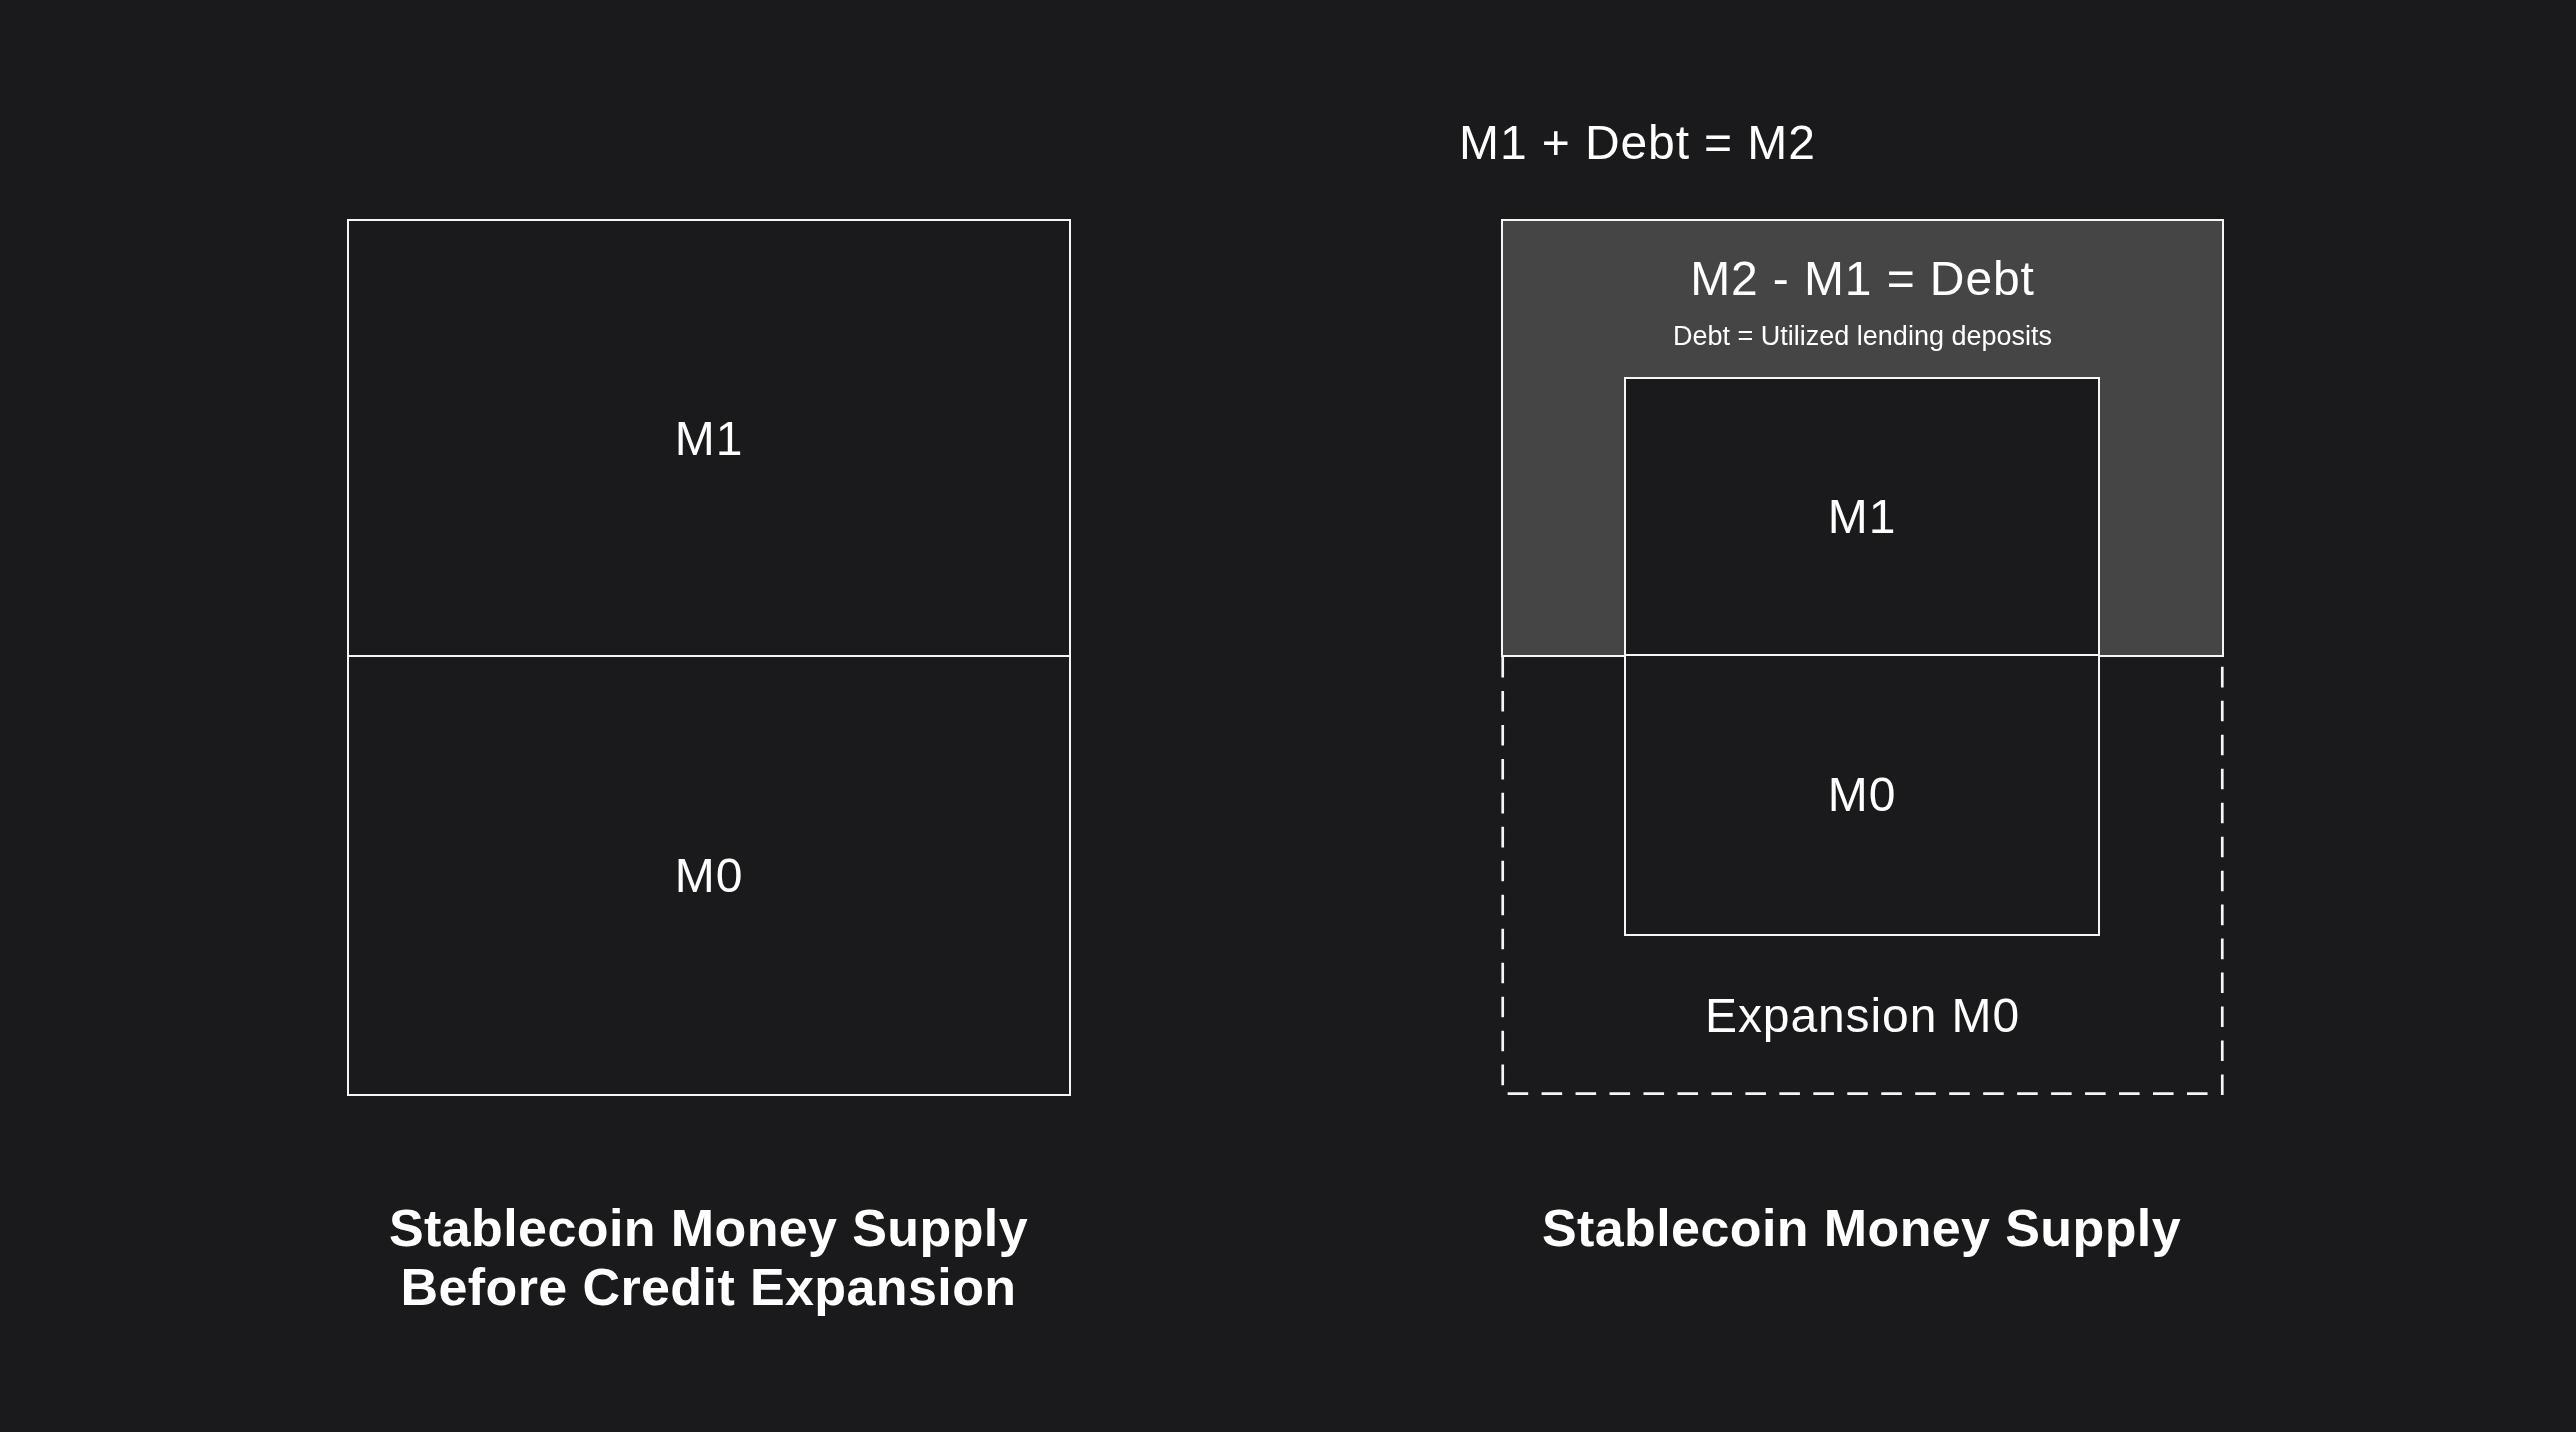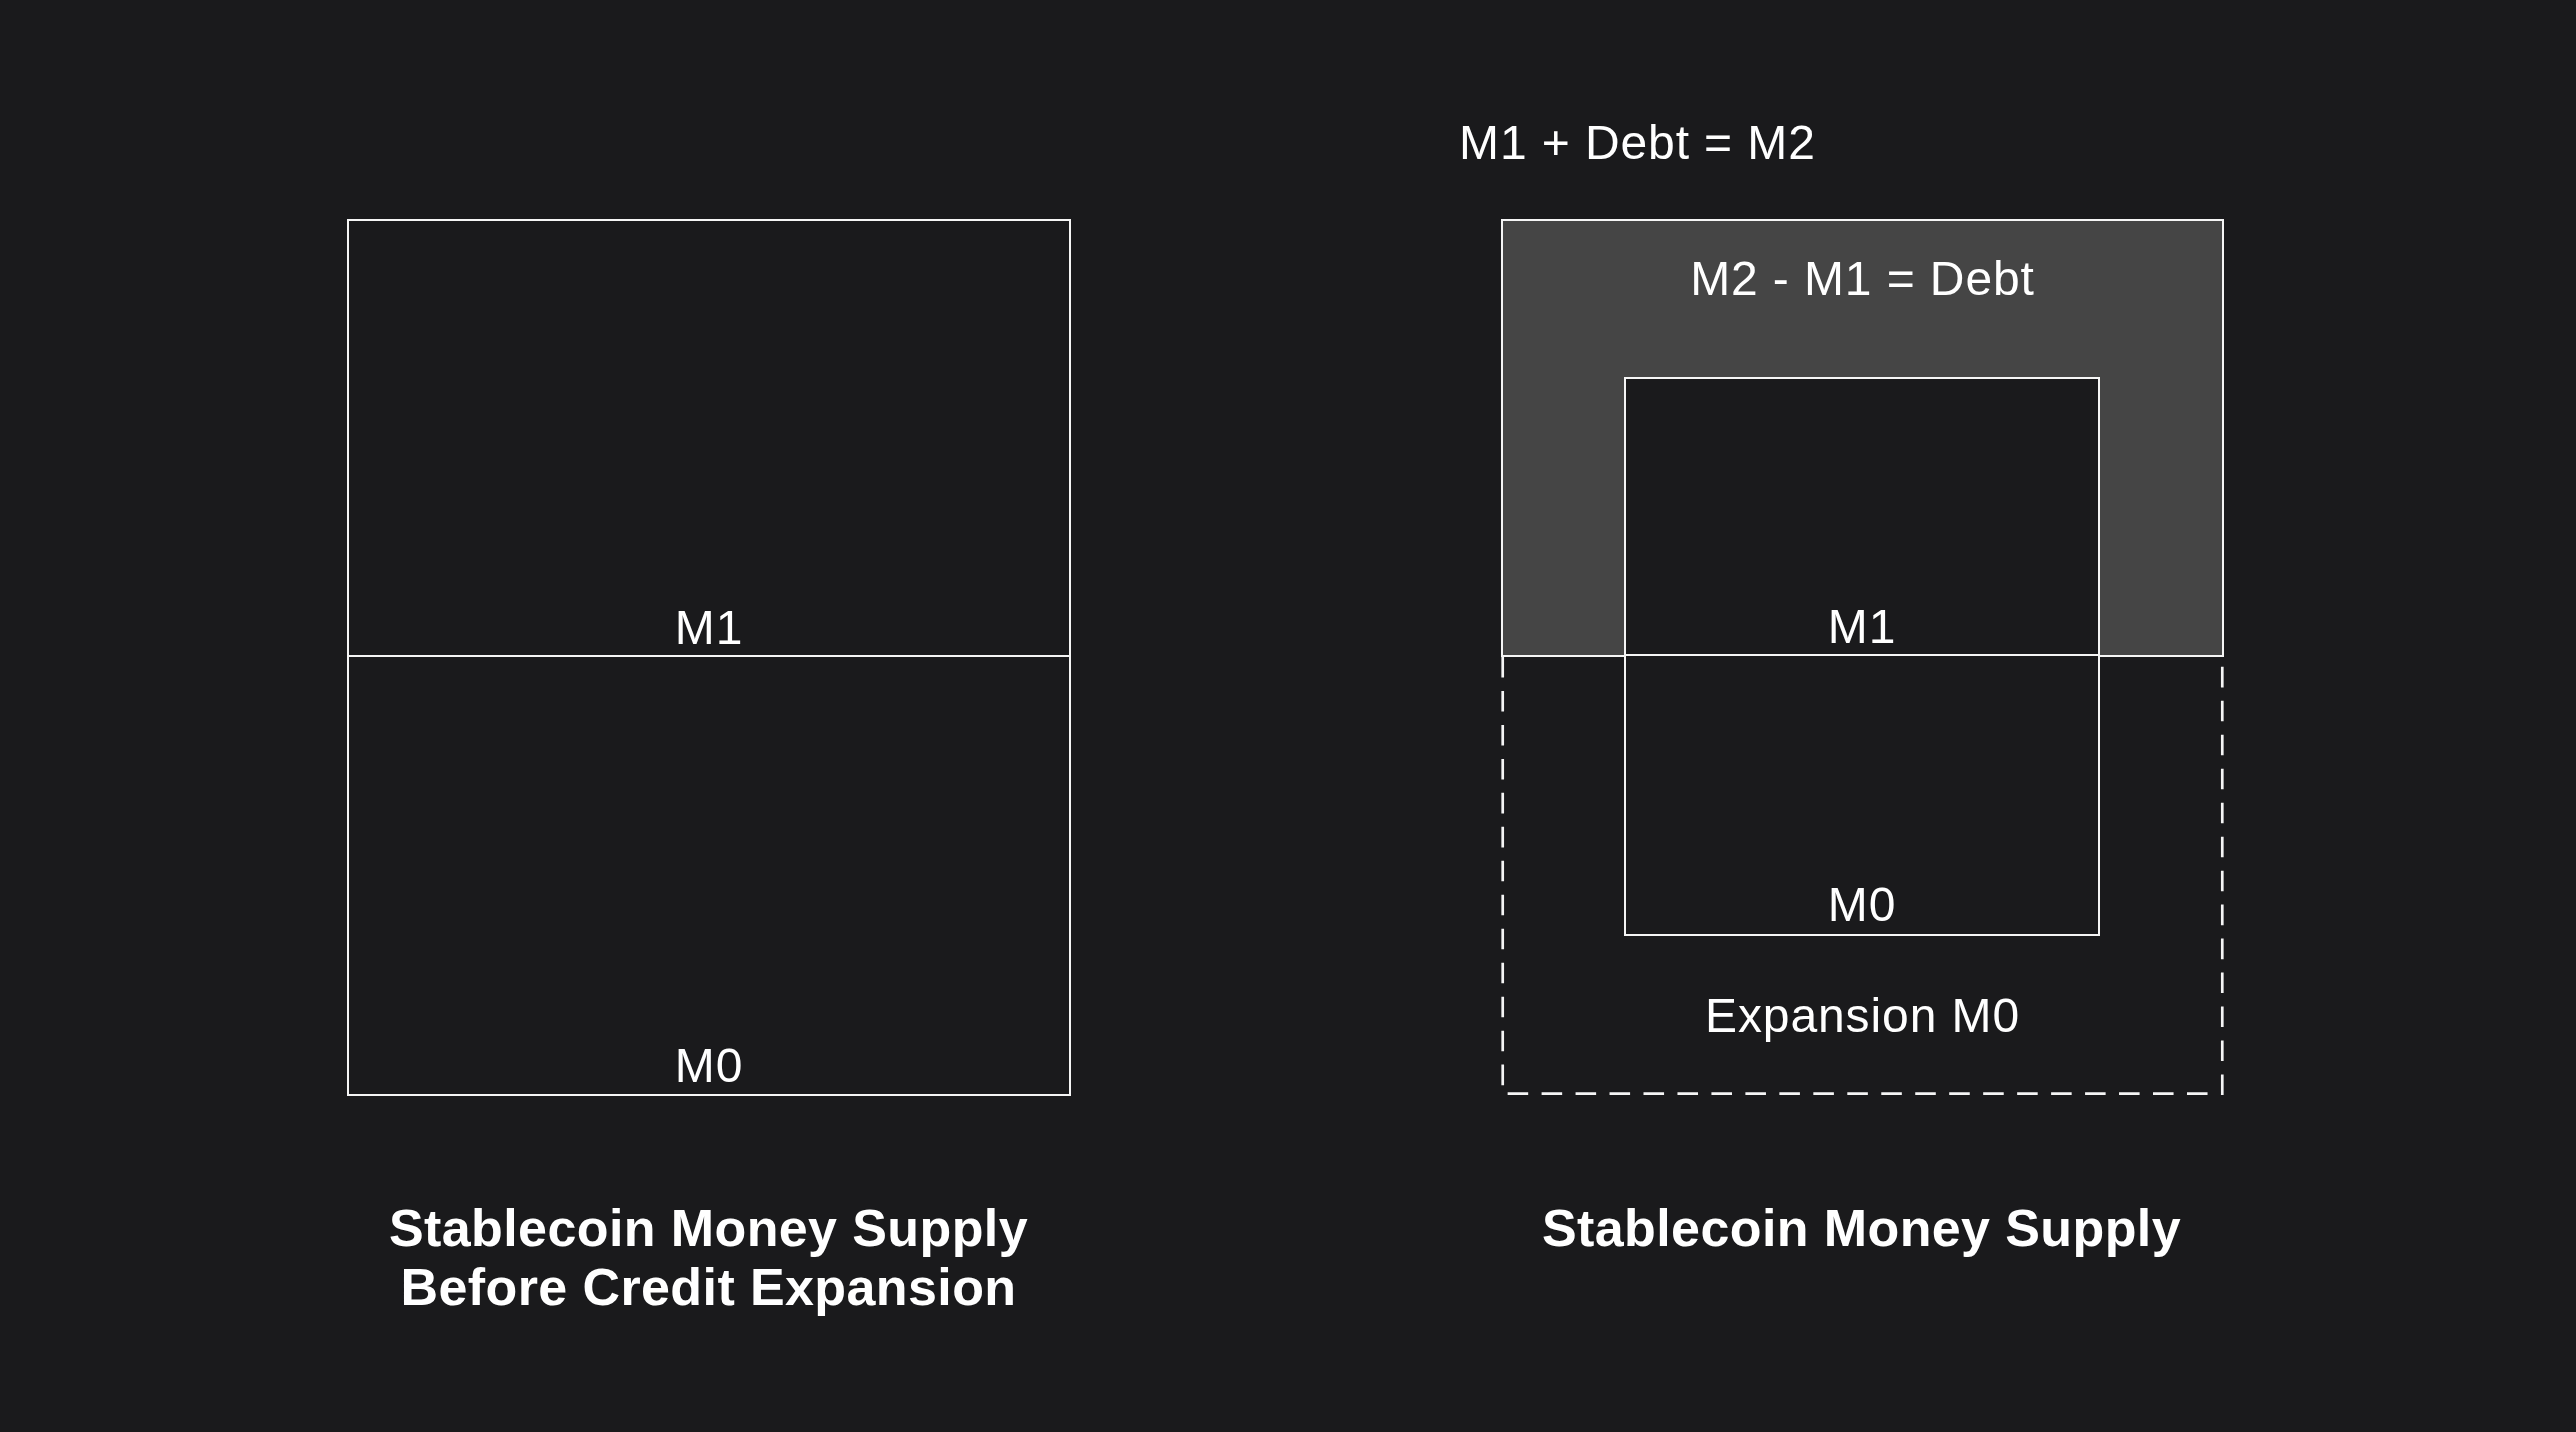--- a/index.html
+++ b/index.html
@@ -22,21 +22,21 @@
     position: absolute;
     left: 347px;
     top: 219px;
     width: 724px;
     height: 877px;
     border: 2.7px solid #f5f5f5;
     box-sizing: border-box;
   }
   .cell {
     display: flex;
-    align-items: flex-end;
+    align-items: center;
     justify-content: center;
     font-size: 48px;
     letter-spacing: 0.9px;
     box-sizing: border-box;
   }
   .box-left .cell-top {
     height: 436px;
     border-bottom: 2.7px solid #f5f5f5;
   }
   .box-left .cell-bottom {
@@ -160,20 +160,21 @@
 
     <div class="debt-band"></div>
 
     <div class="dashed-zone">
       <svg width="723" height="438" viewBox="0 0 808 490">
         <path d="M 1.5 0 V 488.5 H 806.5 V 0" fill="none" stroke="#f5f5f5" stroke-width="3" stroke-dasharray="23 15"></path>
       </svg>
     </div>
 
     <div class="band-heading">M2 - M1 = Debt</div>
+    <div class="band-subheading">Debt = Utilized lending deposits</div>
 
     <div class="inner-box">
       <div class="cell cell-top">
         <span>M1</span>
       </div>
       <div class="cell cell-bottom">
         <span>M0</span>
       </div>
     </div>
 

